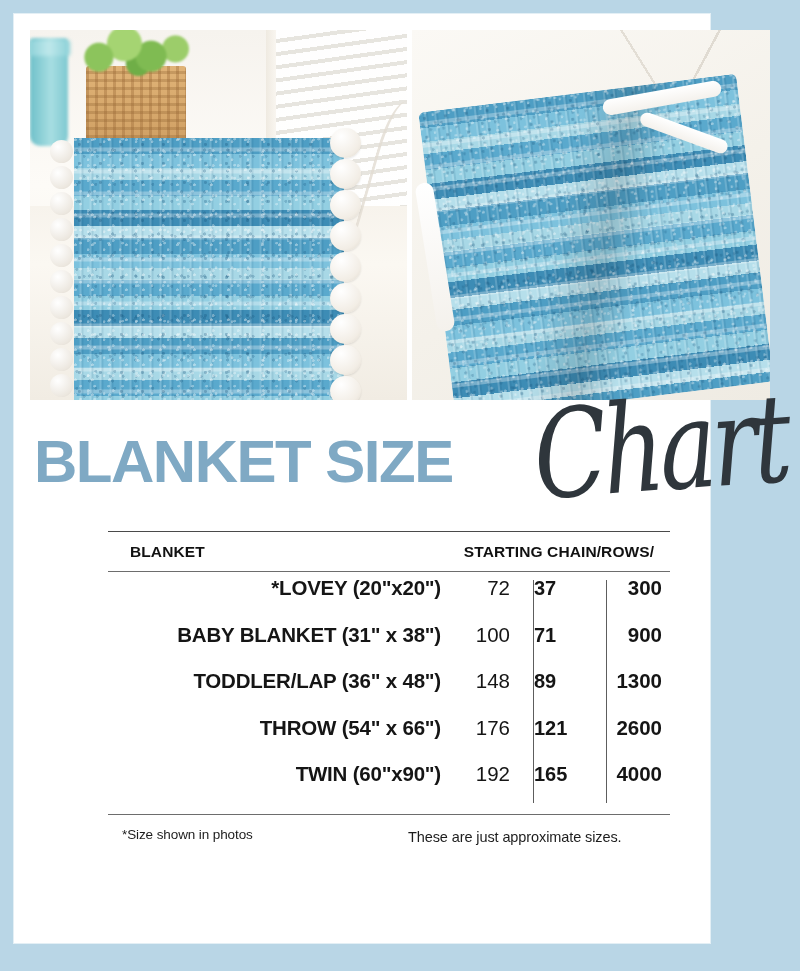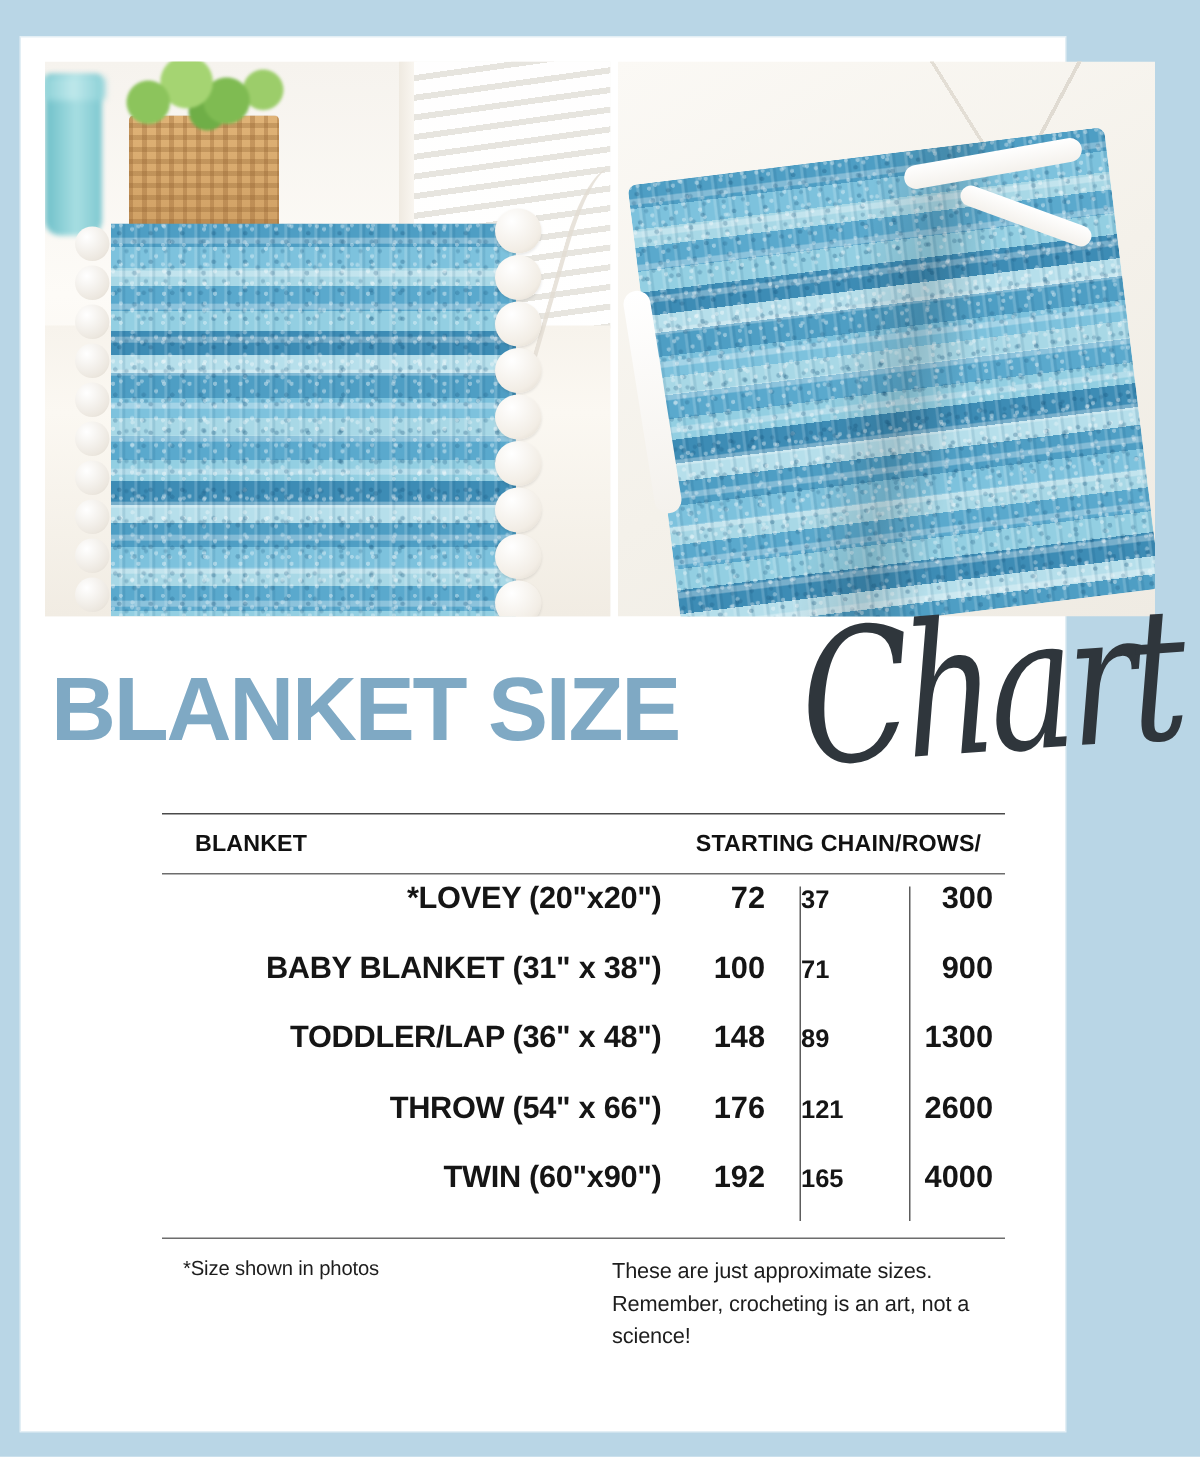--- a/index.html
+++ b/index.html
@@ -15,21 +15,20 @@
   }
 
   .page {
     position: absolute;
     left: 14px;
     top: 14px;
     width: 696px;
     height: 929px;
     background: #ffffff;
     box-shadow: 0 0 0 1px rgba(255,255,255,0.6);
-    margin-top: 11px;
   }
 
   
   .photo-band {
     position: absolute;
     left: 16px;
     top: 16px;
     width: 740px;
     height: 370px;
     display: flex;
@@ -300,29 +299,29 @@
     color: #151515;
     letter-spacing: -.2px;
     white-space: nowrap;
   }
   .c-chain {
     width: 68px;
     text-align: right;
     padding-right: 11px;
     box-sizing: border-box;
     font-size: 20.5px;
-    font-weight: bold;
+    font-weight: normal;
     color: #151515;
   }
   .c-rows {
     width: 73px;
     text-align: left;
     padding-left: 13px;
     box-sizing: border-box;
-    font-size: 17px;
+    font-size: 20px;
     font-weight: bold;
     color: #151515;
   }
   .c-yards {
     flex: 1;
     text-align: right;
     padding-right: 8px;
     box-sizing: border-box;
     font-size: 20.5px;
     font-weight: bold;
@@ -483,19 +482,18 @@
         <div class="c-yards">4000</div>
       </div>
     </div>
 
     <div class="rule rule-thin footer-rule"></div>
 
     <div class="footer">
       <div class="foot-left">*Size shown in photos</div>
       <div class="foot-right">
         <div>These are just approximate sizes.</div>
-        <div>Remember, crocheting is an art, not a science!</div>
       </div>
     </div>
 
   </div>
 
 </div>
 
 </body></html>

